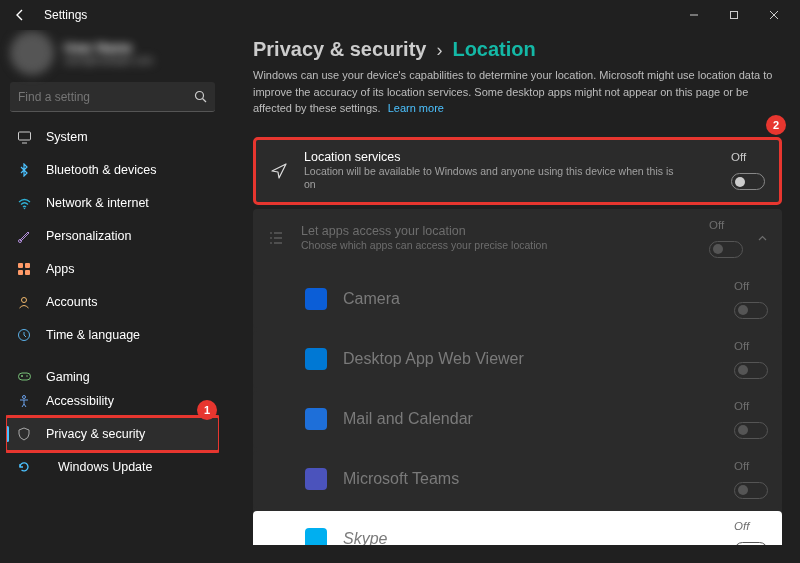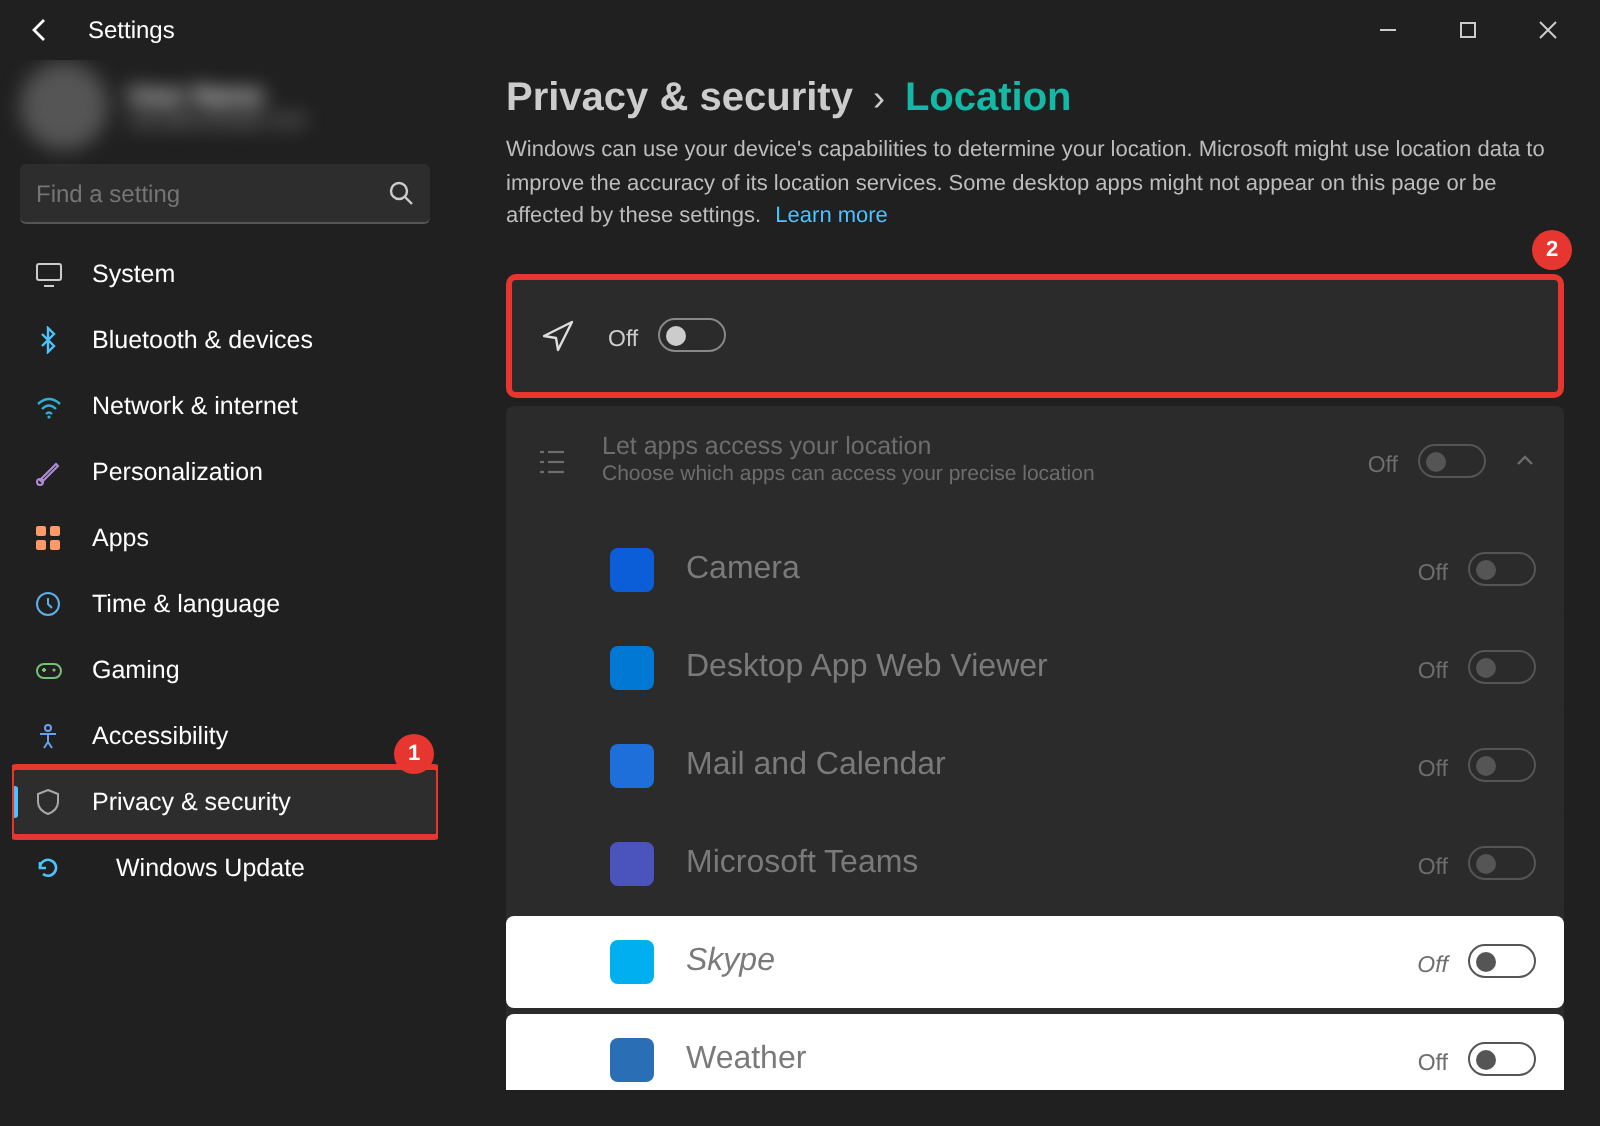--- a/index.html
+++ b/index.html
@@ -33,21 +33,21 @@
   .crumb-sep { font-size:18px; color:#ccc;}
   .crumb-current { font-size:20px; font-weight:600; color:#14b8a6;}
   .description { font-size:11px; color:#bdbdbd; line-height:1.5; margin-bottom:20px;}
   .description a { color:#4cc2ff; text-decoration:none; margin-left:4px;}
   .card { background:#2b2b2b; border-radius:4px; margin-bottom:4px; position:relative;}
   .card-row { display:flex; align-items:center; padding:10px 14px; min-height:56px;}
   .card-icon { width:18px; margin-right:16px; color:#ccc; display:flex; align-items:center; justify-content:center;}
   .card-text { flex:1; }
   .card-title { font-size:12.5px; color:#fff; }
   .card-sub { font-size:10.5px; color:#a0a0a0; margin-top:1px; line-height:1.3; max-width:380px;}
-  .toggle-group { display:flex; align-items:flex-end; gap:10px;}
+  .toggle-group { display:flex; align-items:flex-start; gap:10px;flex-direction:column;}
   .toggle-label { font-size:11.5px; color:#ccc;}
   .toggle { width:34px; height:17px; border:1px solid #888; border-radius:10px; position:relative; background:transparent;}
   .toggle::after{ content:""; position:absolute; left:3px; top:2.5px; width:10px; height:10px; background:#ccc; border-radius:50%;}
   .chev { margin-left:14px; color:#ccc; font-size:11px;}
   .disabled .card-title,.disabled .card-sub,.disabled .toggle-label,.disabled .card-icon,.disabled .chev { color:#6d6d6d;}
   .disabled .toggle{ border-color:#555;}
   .disabled .toggle::after{ background:#555;}
   .app-row { display:flex; align-items:center; padding:9px 14px 9px 52px; min-height:46px;}
   .app-icon { width:22px; height:22px; border-radius:4px; margin-right:16px; display:flex; align-items:center; justify-content:center; font-size:12px; color:#fff;}
   .app-name { flex:1; font-size:16px; color:#7a7a7a;}
@@ -144,29 +144,38 @@
               <svg width="14" height="14" viewBox="0 0 14 14" fill="currentColor">
                 <rect x="1" y="1" width="5" height="5" rx="1"></rect>
                 <rect x="8" y="1" width="5" height="5" rx="1"></rect>
                 <rect x="1" y="8" width="5" height="5" rx="1"></rect>
                 <rect x="8" y="8" width="5" height="5" rx="1"></rect>
               </svg>
             </span>
             <span class="nav-label">Apps</span>
           </div>
           <div class="nav-item" style="position: relative;">
+            <span class="nav-icon" style="color:#f0b86c">
+              <svg width="14" height="14" viewBox="0 0 14 14">
+                <circle cx="7" cy="5" r="2.5" stroke="currentColor" fill="none"></circle>
+                <path d="M2.5 13 Q7 8 11.5 13" stroke="currentColor" fill="none"></path>
+              </svg>
+            </span>
+            <span class="nav-label">Accounts</span>
+          </div>
+          <div class="nav-item" style="position: relative;">
             <span class="nav-icon" style="color:#5bb0e8">
               <svg width="14" height="14" viewBox="0 0 14 14">
                 <circle cx="7" cy="7" r="5.5" stroke="currentColor" fill="none"></circle>
                 <path d="M7 4 L7 7 L9 9" stroke="currentColor" fill="none"></path>
               </svg>
             </span>
             <span class="nav-label">Time &amp; language</span>
           </div>
-          <div class="nav-item" style="position: relative;">
+          <div class="nav-item" style="position: relative; align-items: flex-end;">
             <span class="nav-icon" style="color:#78c078">
               <svg width="15" height="15" viewBox="0 0 15 15">
                 <rect x="1.5" y="4" width="12" height="7" rx="3.5" stroke="currentColor" fill="none"></rect>
                 <circle cx="10" cy="7" r="0.8" fill="currentColor"></circle>
                 <path d="M4 7 L6 7 M5 6 L5 8" stroke="currentColor"></path>
               </svg>
             </span>
             <span class="nav-label">Gaming</span>
           </div>
           <div class="nav-item" style="position: relative;">
@@ -212,20 +221,24 @@
       </div>
 
       <div class="highlight-wrapper">
         <div class="badge-num" style="top:-22px; right:-4px;">2</div>
         <div class="card highlight-card">
           <div class="card-row">
             <div class="card-icon">
               <svg width="18" height="18" viewBox="0 0 18 18">
                   <path d="M2 9 L16 2 L9 16 L8 10 Z" stroke="#ddd" stroke-width="1.2" fill="none" stroke-linejoin="round"></path>
                 </svg>
+            </div>
+            <div class="card-text">
+              <div class="card-title">Location services</div>
+              <div class="card-sub">Location will be available to Windows and anyone using this device when this is on</div>
             </div>
             <div class="toggle-group">
               <span class="toggle-label">Off</span>
               <div class="toggle"></div>
             </div>
           </div>
         </div>
       </div>
 
       <div class="card disabled">

